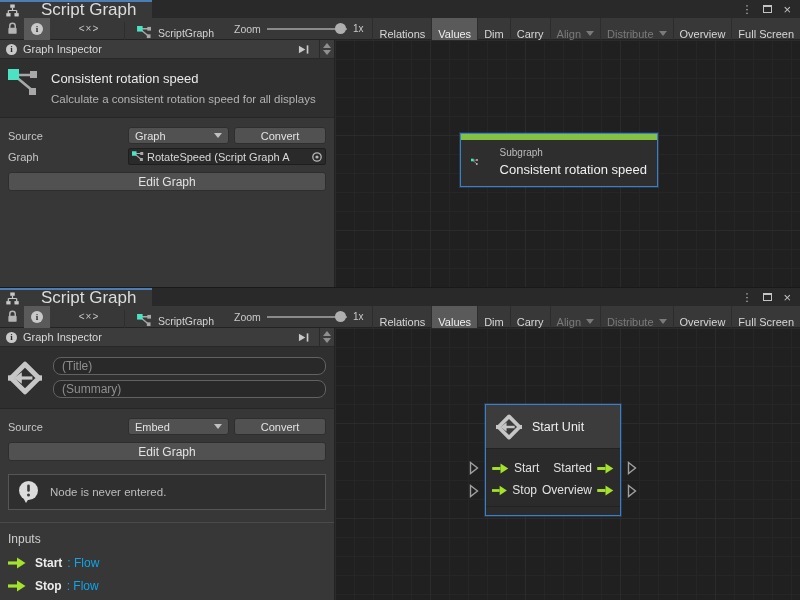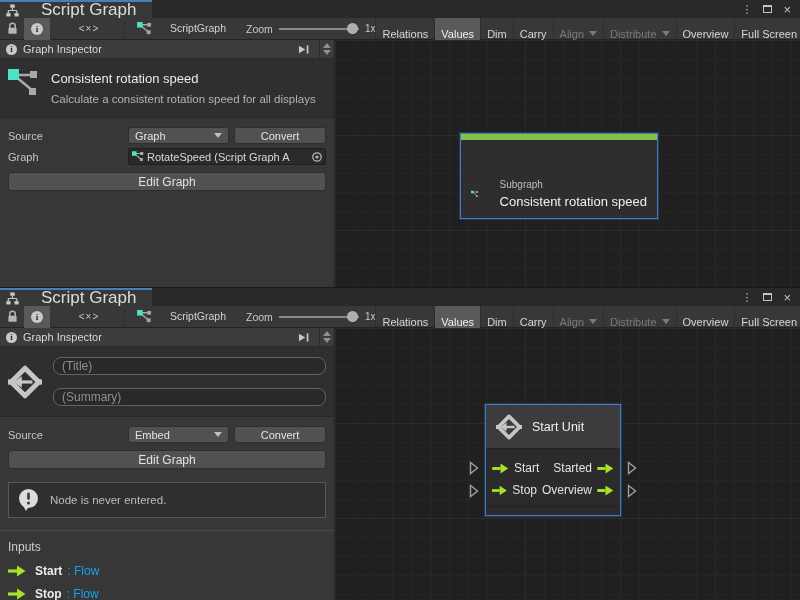--- a/index.html
+++ b/index.html
@@ -19,21 +19,21 @@
   .maxbox { width:9px; height:8px; border:1px solid #C4C4C4; border-top-width:2px; display:inline-block; }
   .close-x { font-size:13px; line-height:1; }
 
   
   .toolbar { height:22px; background:#383838; border-bottom:1px solid #232323;
              display:flex; align-items:center; font-size:11px; color:#D6D6D6; }
   .tbtn { height:22px; display:flex; align-items:center; justify-content:center; flex-shrink:0; cursor:default; }
   .lock-btn { width:24px; }
   .info-btn { width:26px; background:#505050; }
   .code-btn { width:34px; margin-left:22px; font-size:10px; color:#C6C6C6; letter-spacing:1px; }
-  .tb-graph { display:flex; align-items:flex-start; gap:18px; margin-left:18px; padding-left:12px;
+  .tb-graph { display:flex; align-items:center; gap:6px; margin-left:18px; padding-left:12px;
               border-left:1px solid #2E2E2E; height:22px; flex-shrink:0;margin-top:8px; }
   .tb-graph span { font-size:10.5px; color:#D2D2D2; }
   .tb-zoom { display:flex; align-items:center; gap:6px; margin-left:20px; flex-shrink:0; }
   .tb-zoom .zlabel { font-size:10.5px; color:#C9C9C9; }
   .slider { position:relative; width:80px; height:22px; }
   .slider-track { position:absolute; top:10px; left:0; right:0; height:2px; background:#8A8A8A; }
   .slider-handle { position:absolute; top:5px; right:1px; width:11px; height:11px; border-radius:50%; background:#AFAFAF; }
   .zval { font-size:10px; color:#C9C9C9; }
   .tb-buttons { margin-left:auto; display:flex; height:22px; }
   .tb-buttons .tbtn { padding:16px 6px; border-left:1px solid #2D2D2D; white-space:nowrap; }
@@ -74,21 +74,21 @@
          display:flex; align-items:center; justify-content:center; font-size:11px; color:#E2E2E2; cursor:default; }
   .convert { width:92px; margin-left:5px; flex-shrink:0; }
   .obj-field { flex:1; height:17px; background:#2A2A2A; border:1px solid #1E1E1E; border-radius:2px;
                display:flex; align-items:center; gap:3px; padding:0 2px 0 3px; font-size:11px; color:#D8D8D8;
                overflow:hidden; white-space:nowrap; }
   .obj-field .obj-text { overflow:hidden; flex:1; }
   .picker { flex-shrink:0; }
   .edit-graph { height:19px; margin-top:7px; font-size:12px; width:100%; }
 
   .title-box { align-items:center; }
-  .fields-col { flex:1; display:flex; flex-direction:column; gap:13px; }
+  .fields-col { flex:1; display:flex; flex-direction:column; gap:5px; }
   .text-input { height:18px; background:#292929; border:1px solid #626262; border-radius:8px;
                 padding:0 8px; font-size:12px; color:#D0D0D0; font-family:inherit; outline:none; width:100%; }
   .text-input::placeholder { color:#8F8F8F; }
 
   .warn-box { margin-top:13px; border:1px solid #565656; background:#2F2F2F;
               padding:5px 8px; display:flex; align-items:center; gap:10px; font-size:11.5px; color:#BDBDBD; }
 
   .io-section { margin-top:12px; border-top:1px solid #4A4A4A; padding:9px 8px 1px 8px; }
   .io-section.bordered { border-bottom:1px solid #4A4A4A; padding-bottom:6px; }
   .io-header { font-size:12px; color:#CFCFCF; margin-bottom:10px; }
@@ -101,21 +101,21 @@
     background-image:
       linear-gradient(#2B2B2B 1px, transparent 1px),
       linear-gradient(90deg, #2B2B2B 1px, transparent 1px),
       linear-gradient(#262626 1px, transparent 1px),
       linear-gradient(90deg, #262626 1px, transparent 1px);
     background-size: 95px 95px, 95px 95px, 19px 19px, 19px 19px; }
   .node { position:absolute; border:1px solid #3D7EC8; background:#2E2E2E;
           box-shadow:0 0 0 1px rgba(61,126,200,0.25); }
   .subgraph-node { left:125px; top:93px; width:198px; }
   .green-bar { height:6px; background:#84C342; }
-  .subnode-body { display:flex; align-items:center; gap:21px; padding:7px 10px 9px 10px;margin-top:32px; }
+  .subnode-body { display:flex; align-items:center; gap:21px; padding:7px 10px 9px 10px; }
   .subnode-kind { font-size:10px; color:#BDBDBD; margin-bottom:4px; }
   .subnode-title { font-size:13px; color:#F0F0F0; white-space:nowrap; }
 
   .state-node { left:150px; top:76px; width:136px; background:#2B2B2B; }
   .state-header { height:44px; background:#3C3C3C; border-bottom:1px solid #222;
                   display:flex; align-items:center; gap:10px; padding:0 10px; }
   .state-title { font-size:12.5px; color:#F0F0F0; white-space:nowrap; }
   .state-ports { padding:8px 6px 5px 6px; }
   .port-row { display:flex; align-items:center; gap:5px; height:22px; font-size:12px; color:#E2E2E2; }
   .port-out { margin-left:auto; display:flex; align-items:center; gap:5px; }

